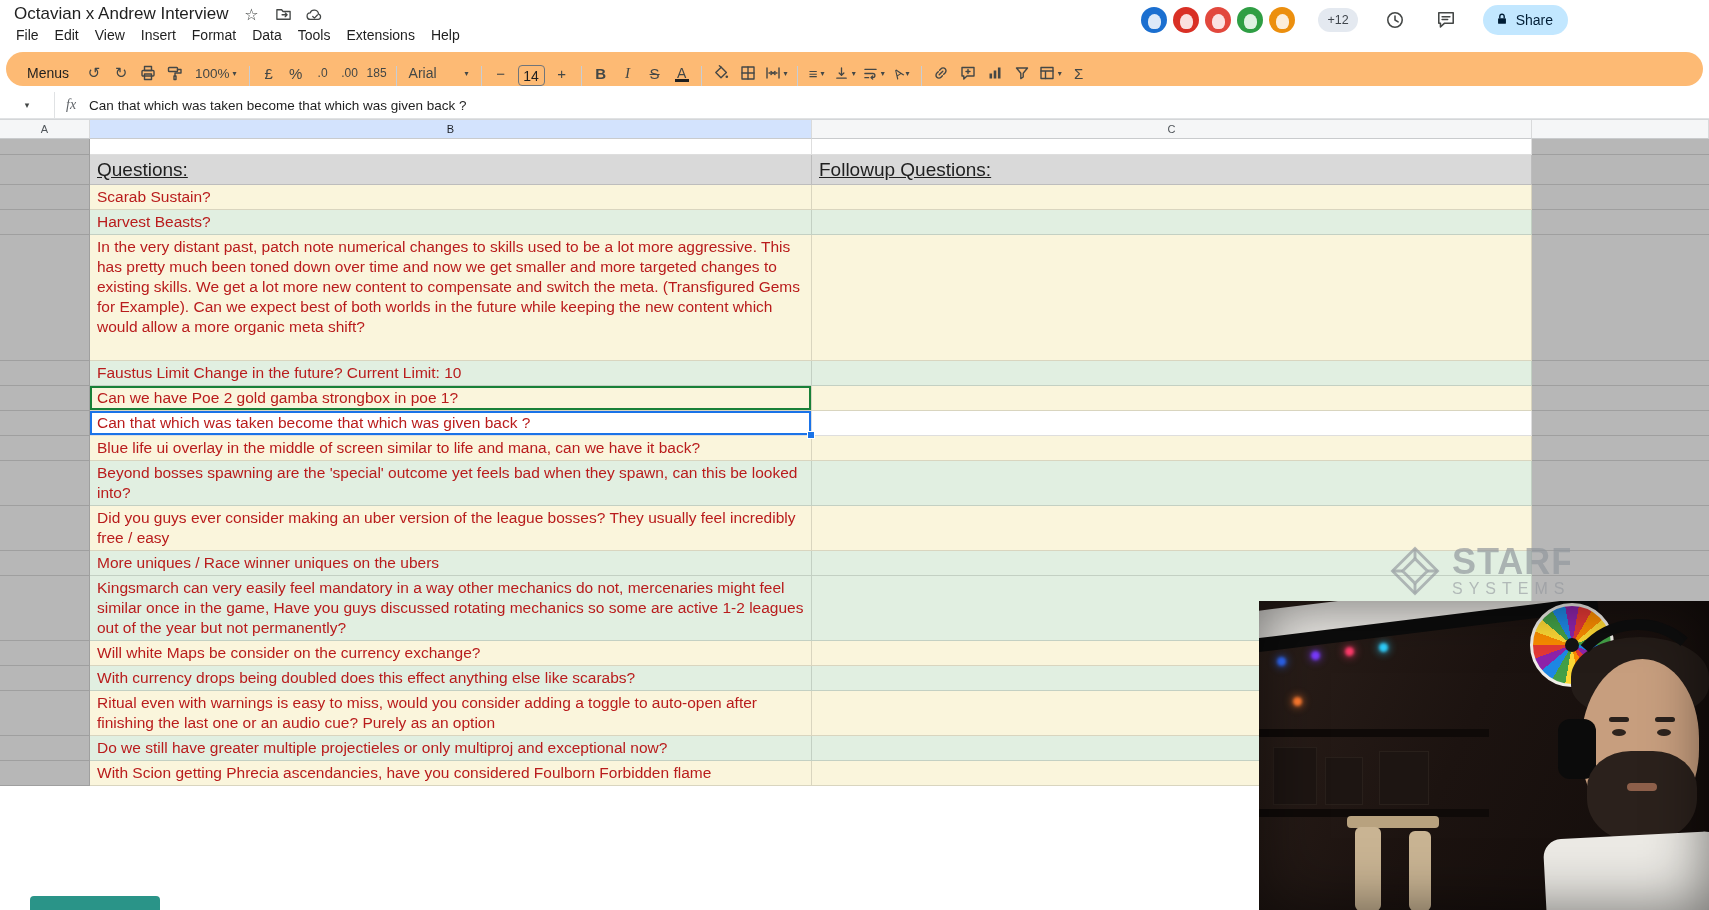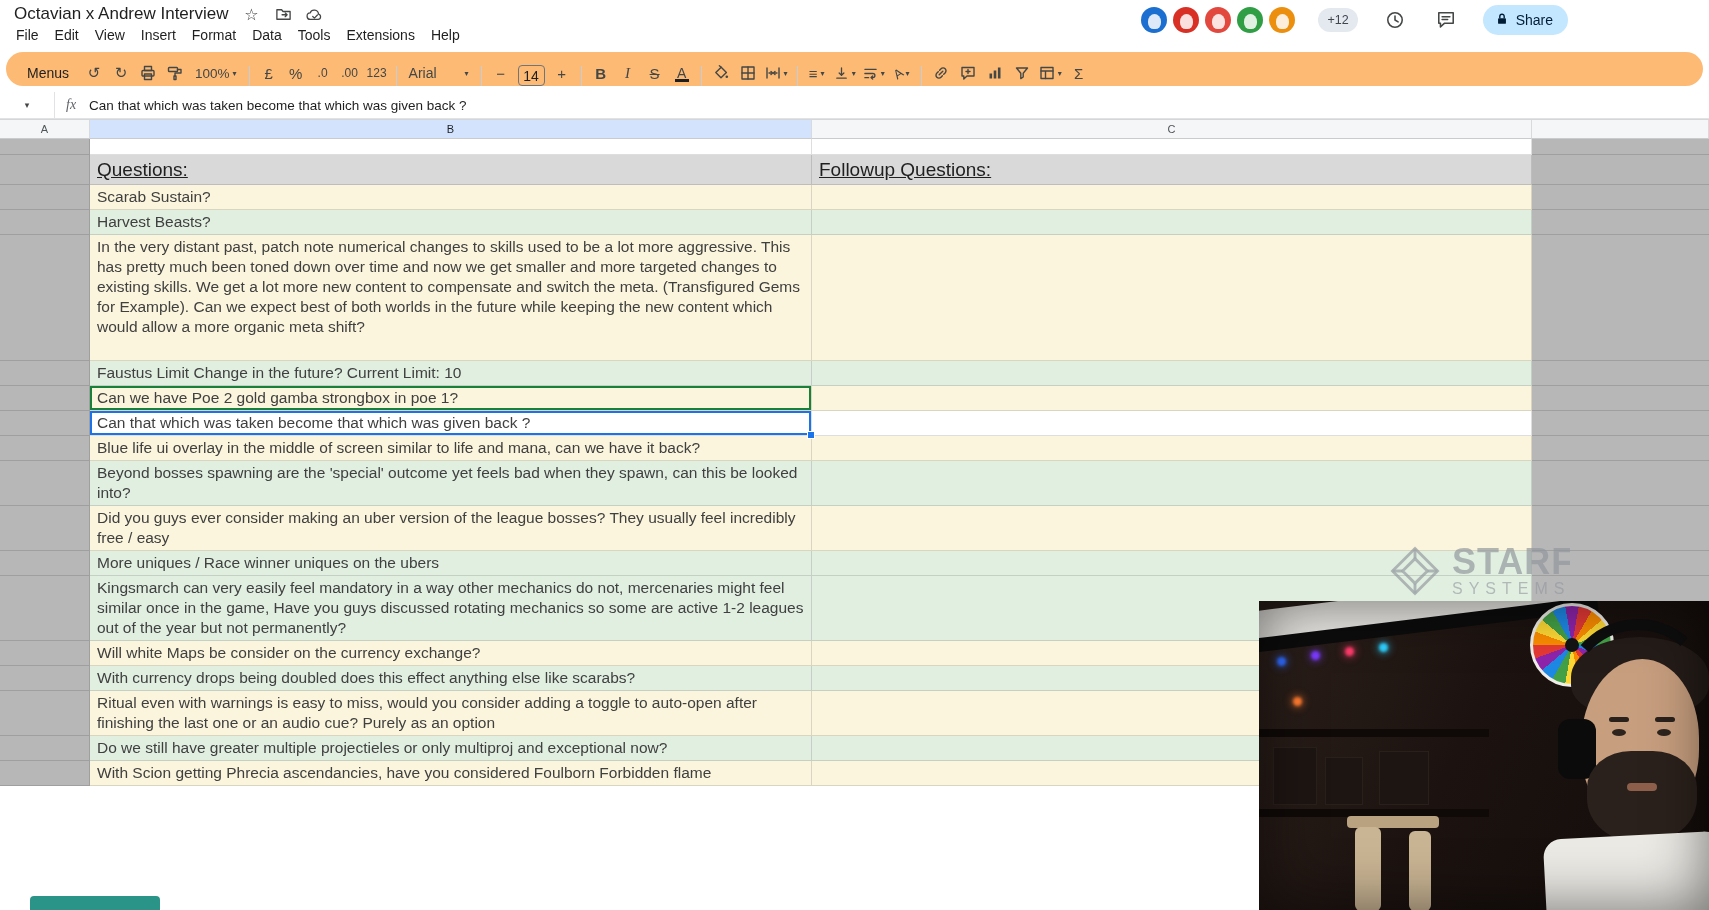--- a/index.html
+++ b/index.html
@@ -48,21 +48,21 @@
   .fvalue { font-size:13.5px; color:#1f1f1f; white-space:nowrap; }
 
   
   .grid { position:absolute; top:119px; left:0; right:0; bottom:0; background:#fff; }
   .col-headers { display:flex; height:20px; border-top:1px solid #d4d6d8; }
   .ch { display:flex; align-items:center; justify-content:center; font-size:11px; color:#50555a; background:#f5f6f7; border-right:1px solid #d9dadb; border-bottom:1px solid #c9cbcd; }
   .ch-a { width:90px; } .ch-b { width:722px; background:#d3e3fd; color:#1b1f24; } .ch-c { width:720px; } .ch-fill { flex:1; }
   .grid-row { display:flex; width:100%; }
   .cell { border-right:1px solid rgba(0,0,0,.13); border-bottom:1px solid rgba(0,0,0,.13); position:relative; }
   .cell-a { width:90px; } .cell-b { width:722px; } .cell-c { width:720px; } .cell-fill { flex:1; border-right:none; }
-  .ctext { display:block; height:100%; overflow:hidden; padding:2px 7px; font-size:15.5px; line-height:20px; color:#404040; }
+  .ctext { display:block; height:100%; overflow:hidden; padding:2px 7px; font-size:15.5px; line-height:20px; color:#b91c1c; }
   .hdr .ctext { font-size:19px; line-height:25px; padding-top:2px; font-weight:500; text-decoration:underline; color:#1f1f1f; }
   .sel-blue { box-shadow:inset 0 0 0 2px #1a73e8; z-index:3; }
   .sel-green { box-shadow:inset 0 0 0 2px #188038; z-index:2; }
   .fill-handle { position:absolute; right:-4px; bottom:-4px; width:8px; height:8px; background:#1a73e8; border:1.5px solid #fff; z-index:5; }
   .bottom-tab { position:absolute; left:30px; bottom:0; width:130px; height:14px; background:#2a9488; border-radius:4px 4px 0 0; }
 
   
   .watermark { position:absolute; top:544px; left:1388px; display:flex; align-items:center; gap:10px; opacity:.8; pointer-events:none; }
   .wm-text { width:118px; overflow:hidden; }
   .wm-brand { font-size:36px; font-weight:800; letter-spacing:1px; color:rgba(145,150,156,.85); line-height:36px; white-space:nowrap;text-align:right; }
@@ -177,21 +177,21 @@
     </button>
     <button class="tb-btn zoom-btn">
         <span>100%</span>
         <span class="caret">▾</span>
       </button>
     <span class="tb-div"></span>
     <button class="tb-btn">£</button>
     <button class="tb-btn">%</button>
     <button class="tb-btn smalltxt">.0</button>
     <button class="tb-btn smalltxt">.00</button>
-    <button class="tb-btn smalltxt">123</button>
+    <button class="tb-btn smalltxt">185</button>
     <span class="tb-div"></span>
     <button class="tb-btn font-btn">
         <span>Arial</span>
         <span class="caret">▾</span>
       </button>
     <span class="tb-div"></span>
     <button class="tb-btn">−</button>
     <span class="size-box">14</span>
     <button class="tb-btn">+</button>
     <span class="tb-div"></span>

